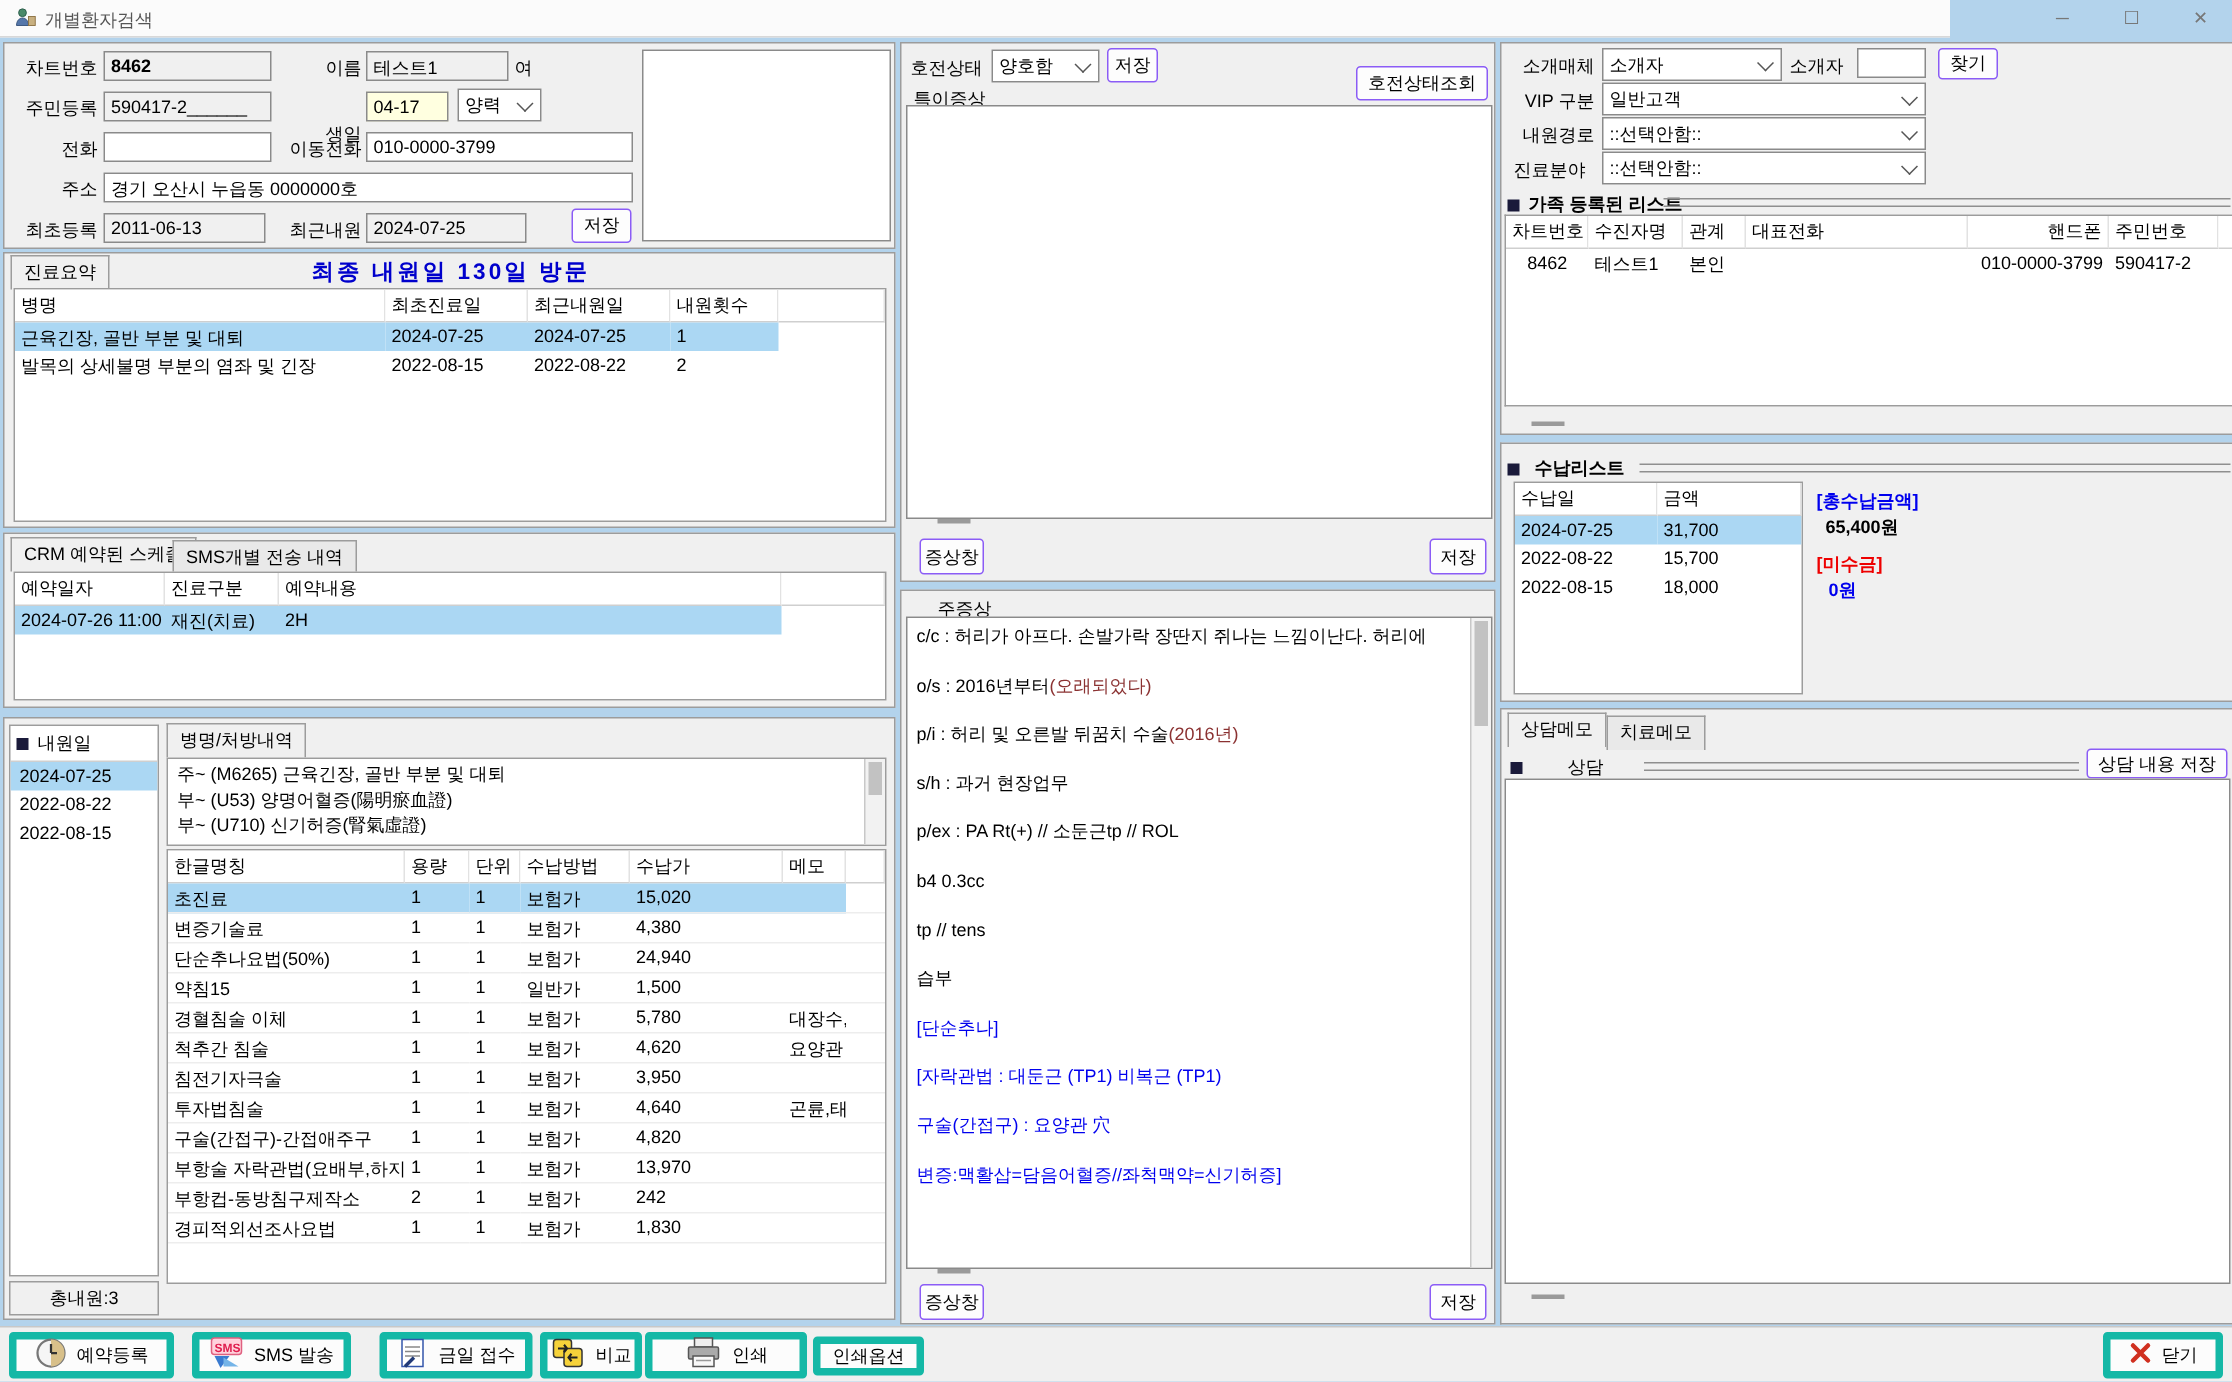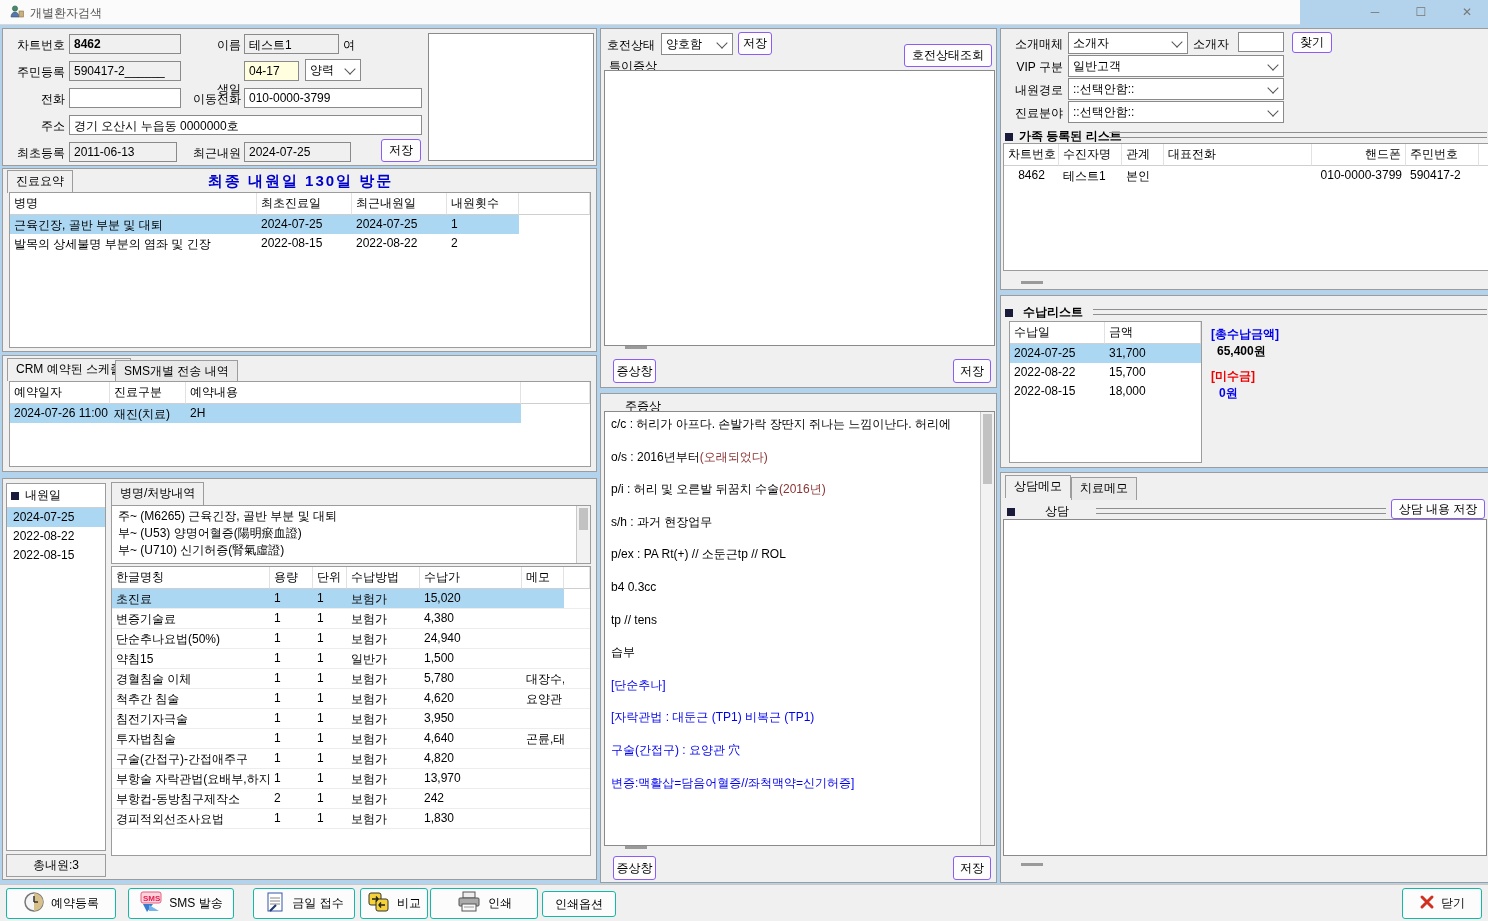--- a/index.html
+++ b/index.html
@@ -45,21 +45,21 @@
   .bullet{width:8px;height:8px;background:#1a1a3a;display:inline-block;}
   .scroll-v{background:#f2f2f2;border-left:1px solid #c8c8c8;}
   .scroll-thumb{background:#c2c2c2;}
   .hdash{height:3px;background:#9a9a9a;}
   .txtarea{background:#fff;border:1px solid #8a8a8a;box-sizing:border-box;}
   .symline{height:16.3px;line-height:16.3px;white-space:nowrap;overflow:hidden;}
   .c-k{color:#000;} .c-r{color:#8b3232;} .c-b{color:#0000ee;}
   .statusbar{background:#f0f0f0;border:1px solid #9c9c9c;box-sizing:border-box;
              display:flex;align-items:center;justify-content:center;}
   .toolbar{left:0;top:884px;width:1488px;height:37px;background:#f0f0f0;border-top:1px solid #c8c8c8;}
-  .tbtn{position:absolute;top:3px;height:31px;background:#fcfcfc;border:1px solid #14b8a6;border-radius:3px;
+  .tbtn{position:absolute;top:3px;height:31px;background:#fcfcfc;border:5px solid #14b8a6;border-radius:3px;
         display:flex;align-items:center;justify-content:center;gap:6px;box-sizing:border-box;}
   .info-blue{color:#0000ee;font-weight:bold;}
   .info-red{color:#ee0000;font-weight:bold;text-align:right;}
   .info-black{color:#000;font-weight:bold;}
 </style>
 </head>
 <body>
 
 <div class="abs titlebar">
   <span class="abs" style="left:9px;top:4px;">
@@ -368,21 +368,21 @@
   <div class="abs lbl lbl-r" style="left:2px;top:30px;width:60px;">VIP 구분</div>
   <div class="abs dd" style="left:67px;top:26px;width:216px;">
     <span class="dd-val">일반고객</span>
     <span class="chev"></span>
   </div>
   <div class="abs lbl lbl-r" style="left:2px;top:53px;width:60px;">내원경로</div>
   <div class="abs dd" style="left:67px;top:49px;width:216px;">
     <span class="dd-val">::선택안함::</span>
     <span class="chev"></span>
   </div>
-  <div class="abs lbl lbl-r" style="left:2px;top:76px;width:60px;">진료분야</div>
+  <div class="abs lbl lbl-r" style="left:2px;top:76px;width:60px;text-align:center;">진료분야</div>
   <div class="abs dd" style="left:67px;top:72px;width:216px;">
     <span class="dd-val">::선택안함::</span>
     <span class="chev"></span>
   </div>
 
   <div class="abs" style="left:4px;top:99px;display:flex;align-items:center;gap:6px;">
     <span class="bullet"></span>
     <span class="seclbl">가족 등록된 리스트</span>
   </div>
   <div class="abs dbl-line" style="left:108px;top:103px;width:378px;"></div>

